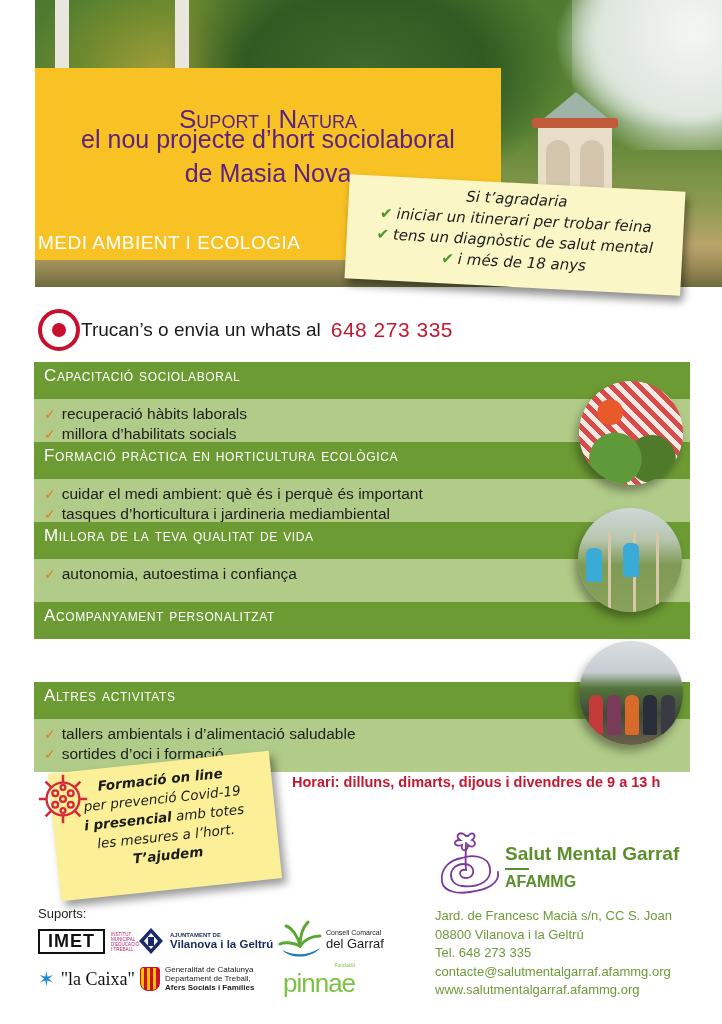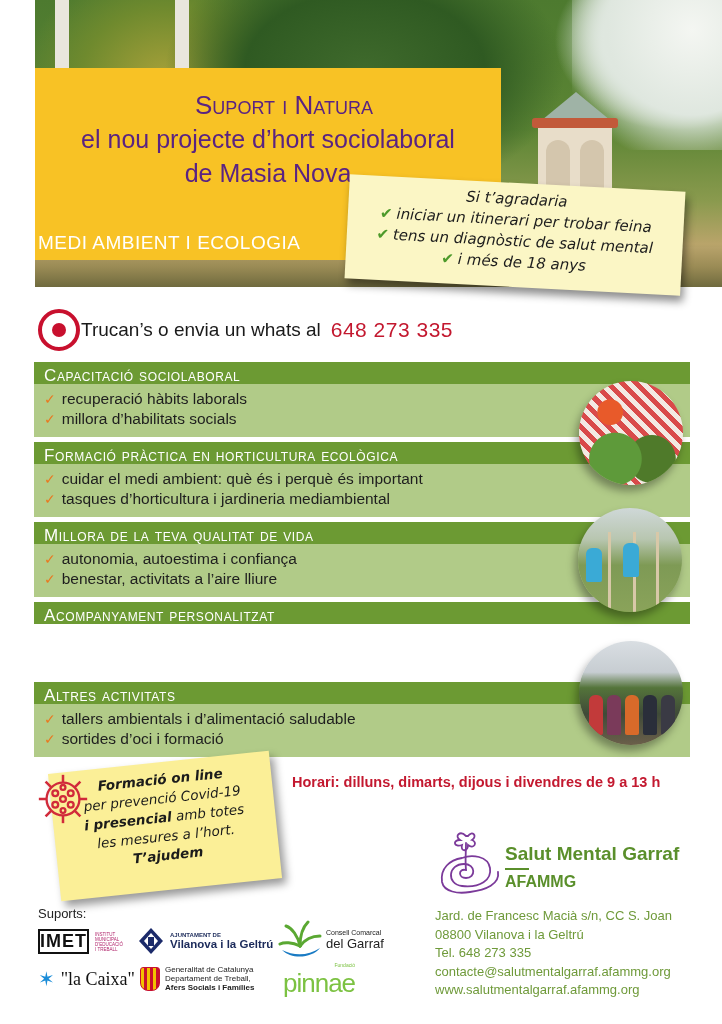--- a/index.html
+++ b/index.html
@@ -20,41 +20,41 @@
     border-left: 34px solid transparent; border-right: 34px solid transparent; border-bottom: 28px solid #9fb3a6; }
   .hero .kiosk .cap { position: absolute; left: 2px; top: 26px; width: 86px; height: 10px; background: #c25a3a; border-radius: 3px; }
   .hero .kiosk .body { position: absolute; left: 8px; top: 36px; width: 74px; height: 125px; background: #e8ddc9; }
   .hero .kiosk .arch { position: absolute; top: 48px; width: 24px; height: 100px; background: #d4c6ad; border-radius: 12px 12px 0 0; }
   .hero .ground { position: absolute; left: 0; bottom: 0; width: 100%; height: 40px;
     background: linear-gradient(180deg, #b7a26a 0%, #9a8b55 50%, #6f6a3e 100%); }
 
   .title-box { position: absolute; left: 35px; top: 68px; width: 466px; height: 192px; background: #f8c225; }
   .title-box .t { position: absolute; left: 0; width: 466px; text-align: center; color: #5a2382;
     font-family: "Liberation Sans", sans-serif; font-size: 25px; line-height: 30px; }
-  .title-box .t1 { top: 22px; font-variant: small-caps; font-size: 26px; margin-left: 16px; }
+  .title-box .t1 { top: 36px; font-variant: small-caps; font-size: 26px; }
   .title-box .t2 { top: 56px; }
   .title-box .t3 { top: 90px; }
   .tagline { position: absolute; left: 38px; top: 232px; color: #ffffff; font-family: "Liberation Sans", sans-serif;
     font-size: 19px; letter-spacing: 0.5px; }
 
   .note { position: absolute; left: 347px; top: 183px; width: 336px; height: 104px; background: #fbf6c5;
     transform: rotate(3deg); box-shadow: 3px 6px 8px rgba(0,0,0,0.45);
     text-align: center; font-family: "DejaVu Sans", sans-serif; font-style: italic; font-size: 15px; line-height: 21px; color: #1d1d1d; padding-top: 6px; }
   .note .row { display: block; white-space: nowrap; }
   .note .ck { color: #4d9a2a; font-style: normal; margin-right: 4px; }
 
   .phone-row { position: absolute; left: 38px; top: 308px; height: 44px; display: flex; align-items: center; }
   .phone-icon { width: 42px; height: 42px; border-radius: 50%; border: 4px solid #c8102e; position: relative; }
   .phone-icon::after { content: ""; position: absolute; left: 10px; top: 10px; width: 14px; height: 14px; border-radius: 50%; background: #c8102e; }
   .phone-text { margin-left: 1px; font-family: "Liberation Sans", sans-serif; font-size: 19px; color: #1a1a1a; }
   .phone-number { margin-left: 10px; font-family: "Liberation Sans", sans-serif; font-size: 21px; color: #c3182f; letter-spacing: 0.5px; }
 
   .sections { position: absolute; left: 34px; top: 362px; width: 656px; }
   .section { height: 80px; }
-  .sec-head { height: 22px; background: #6c9a33; color: #ffffff; font-variant: small-caps;
+  .sec-head { height: 37px; background: #6c9a33; color: #ffffff; font-variant: small-caps;
     font-family: "Liberation Sans", sans-serif; font-size: 17px; line-height: 27px; padding-left: 10px; letter-spacing: 0.6px; }
   .sec-body { height: 53px; background: #b1cb88; padding: 5px 0 12px 10px; }
   .item { font-family: "Liberation Sans", sans-serif; font-size: 15.5px; line-height: 20px; color: #1e1e1e; white-space: nowrap; }
   .item .ck { color: #e9781f; margin-right: 6px; font-size: 14px; }
 
   .photo { position: absolute; width: 104px; height: 104px; border-radius: 50%; box-shadow: -3px 6px 8px rgba(0,0,0,0.35); overflow: hidden; }
   .photo1 { left: 579px; top: 381px; background:
       radial-gradient(circle at 30% 30%, #e85a2a 0 12%, transparent 13%),
       radial-gradient(circle at 35% 75%, #5e9a3a 0 25%, transparent 26%),
       radial-gradient(circle at 70% 75%, #4f7a2a 0 22%, transparent 23%),
@@ -77,21 +77,21 @@
 
   .org-logo { position: absolute; left: 436px; top: 828px; width: 70px; height: 68px; }
   .org-name { position: absolute; left: 505px; top: 843px; font-family: "Liberation Sans", sans-serif; font-weight: bold; font-size: 19px; color: #5a8f2b; }
   .org-rule { position: absolute; left: 505px; top: 868px; width: 24px; height: 2px; background: #5a8f2b; }
   .org-abbr { position: absolute; left: 505px; top: 873px; font-family: "Liberation Sans", sans-serif; font-weight: bold; font-size: 16px; color: #5a8f2b; }
 
   .address { position: absolute; left: 435px; top: 907px; font-family: "Liberation Sans", sans-serif; font-size: 13px; line-height: 18.5px; color: #6f9a3a; }
 
   .suports-label { position: absolute; left: 38px; top: 906px; font-family: "Liberation Sans", sans-serif; font-size: 13px; color: #222; }
   .logo { position: absolute; display: flex; align-items: center; }
-  .imet-box { border: 2px solid #111; padding: 0 0; font-family: "Liberation Sans", sans-serif; font-weight: bold; font-size: 18px; letter-spacing: 1px; color: #111; }
+  .imet-box { border: 2px solid #111; padding: 0 8px; font-family: "Liberation Sans", sans-serif; font-weight: bold; font-size: 18px; letter-spacing: 1px; color: #111; }
   .imet-sub { margin-left: 6px; font-size: 4.5px; line-height: 5px; color: #b0236a; font-family: "Liberation Sans", sans-serif; width: 30px; }
   .small-org { font-family: "Liberation Sans", sans-serif; color: #1b2a5a; }
   .caixa-star { color: #1a8cd8; font-size: 20px; }
   .caixa-text { font-family: "Liberation Serif", serif; font-size: 18px; color: #111; margin-left: 6px; }
   .gen-flag { width: 20px; height: 24px; background: repeating-linear-gradient(90deg, #f2c200 0 3px, #c8102e 3px 6px); border-radius: 3px 3px 8px 8px; border: 1px solid #c8102e; }
   .gen-text { margin-left: 5px; font-family: "Liberation Sans", sans-serif; font-size: 8px; line-height: 9px; color: #222; }
   .pinnae { font-family: "Liberation Sans", sans-serif; font-size: 26px; color: #7cc242; letter-spacing: -1px; }
   .ccg-text { font-family: "Liberation Sans", sans-serif; color: #222; margin-left: 4px; }
 </style>
 </head>
@@ -143,21 +143,20 @@
     <div class="sec-head">Formació pràctica en horticultura ecològica</div>
     <div class="sec-body">
       <div class="item"><span class="ck">✓</span><span>cuidar el medi ambient: què és i perquè és important</span></div>
       <div class="item"><span class="ck">✓</span><span>tasques d’horticultura i jardineria mediambiental</span></div>
     </div>
   </div>
   <div class="section">
     <div class="sec-head">Millora de la teva qualitat de vida</div>
     <div class="sec-body">
       <div class="item"><span class="ck">✓</span><span>autonomia, autoestima i confiança</span></div>
-      <div class="item"><span class="ck">✓</span><span>benestar, activitats a l’aire lliure</span></div>
     </div>
   </div>
   <div class="section">
     <div class="sec-head">Acompanyament personalitzat</div>
   </div>
   <div class="section">
     <div class="sec-head">Altres activitats</div>
     <div class="sec-body">
       <div class="item"><span class="ck">✓</span><span>tallers ambientals i d’alimentació saludable</span></div>
       <div class="item"><span class="ck">✓</span><span>sortides d’oci i formació</span></div>

